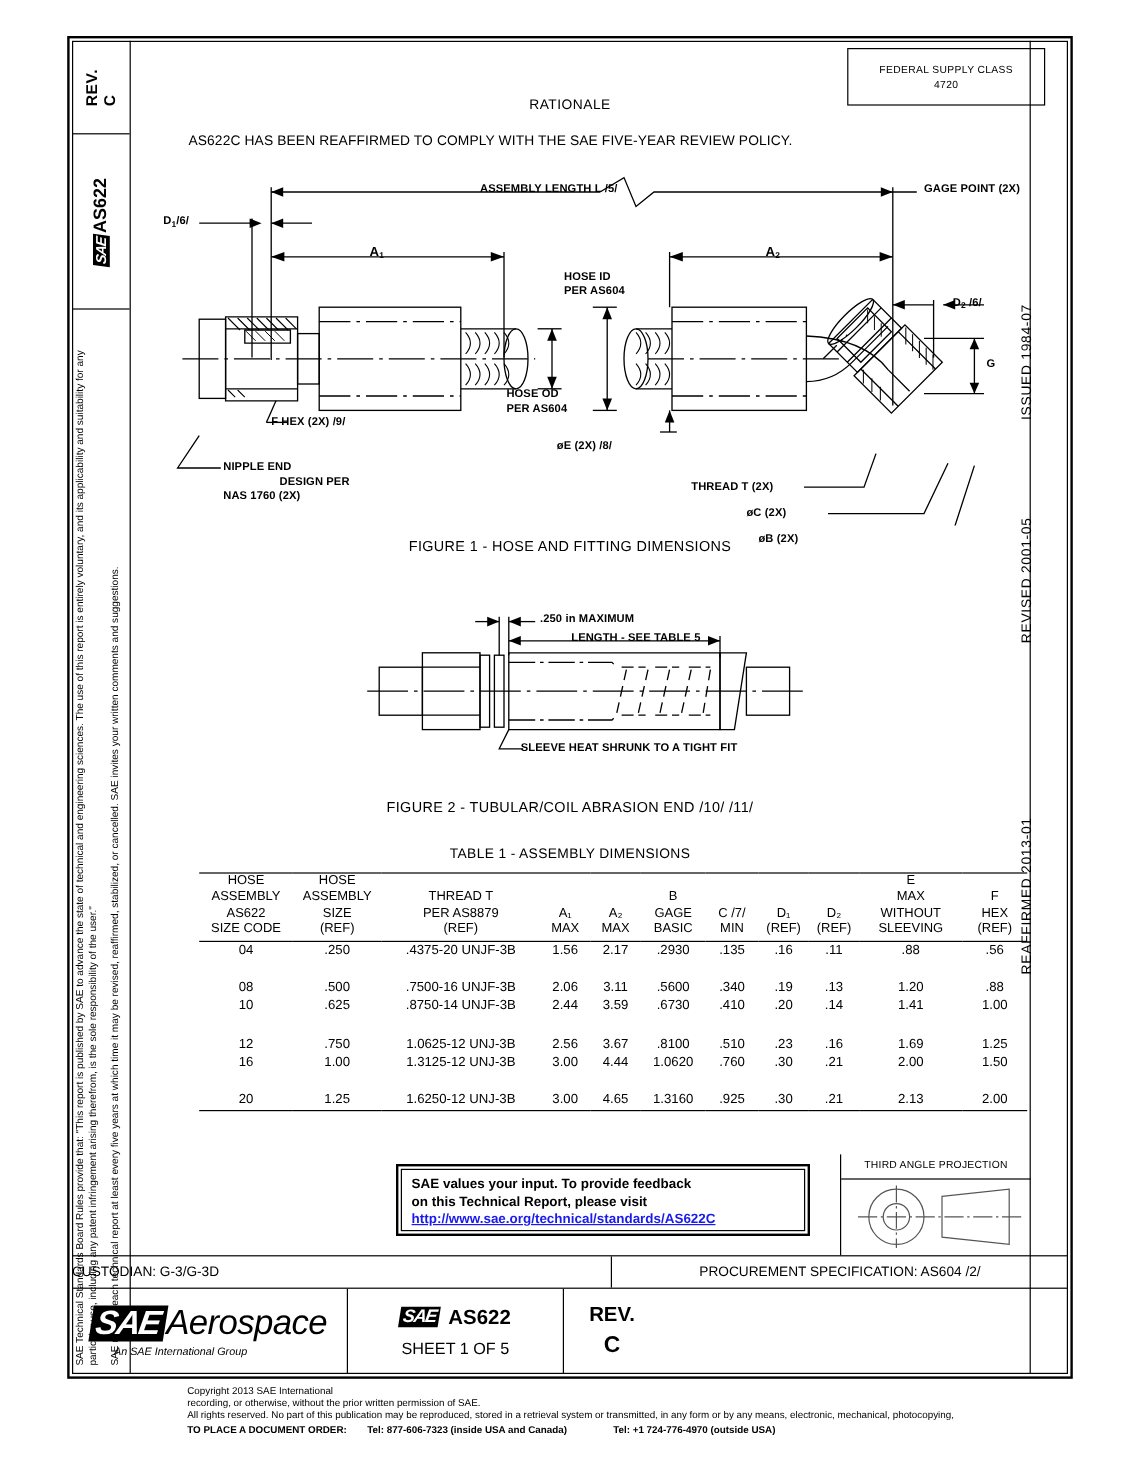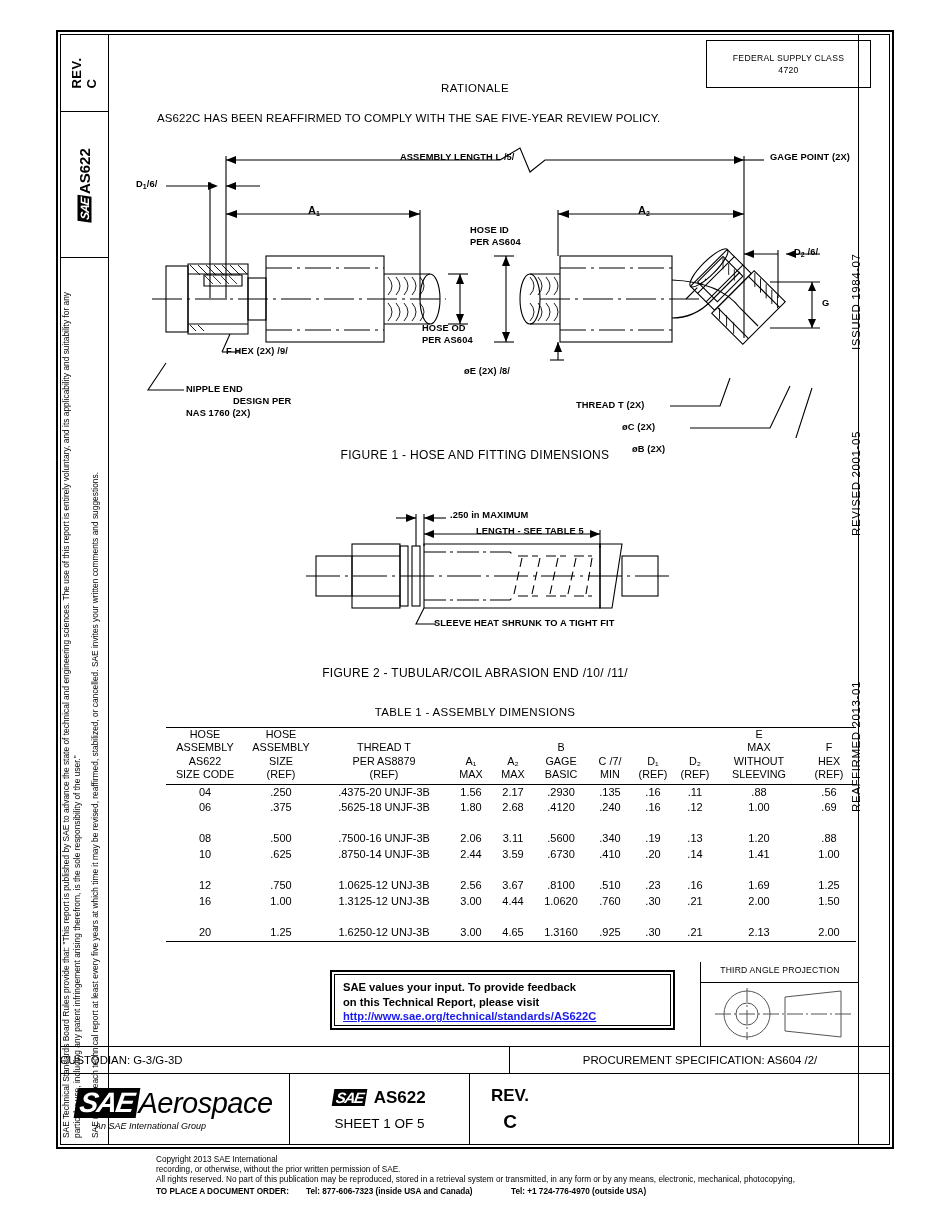--- a/index.html
+++ b/index.html
@@ -399,33 +399,20 @@
         <td>.4375-20 UNJF-3B</td>
         <td>1.56</td>
         <td>2.17</td>
         <td>.2930</td>
         <td>.135</td>
         <td>.16</td>
         <td>.11</td>
         <td>.88</td>
         <td>.56</td>
       </tr>
-      <tr>
-        <td>06</td>
-        <td>.375</td>
-        <td>.5625-18 UNJF-3B</td>
-        <td>1.80</td>
-        <td>2.68</td>
-        <td>.4120</td>
-        <td>.240</td>
-        <td>.16</td>
-        <td>.12</td>
-        <td>1.00</td>
-        <td>.69</td>
-      </tr>
       <tr class="spacer">
         <td>&nbsp;</td>
         <td>&nbsp;</td>
         <td>&nbsp;</td>
         <td>&nbsp;</td>
         <td>&nbsp;</td>
         <td>&nbsp;</td>
         <td>&nbsp;</td>
         <td>&nbsp;</td>
         <td>&nbsp;</td>

